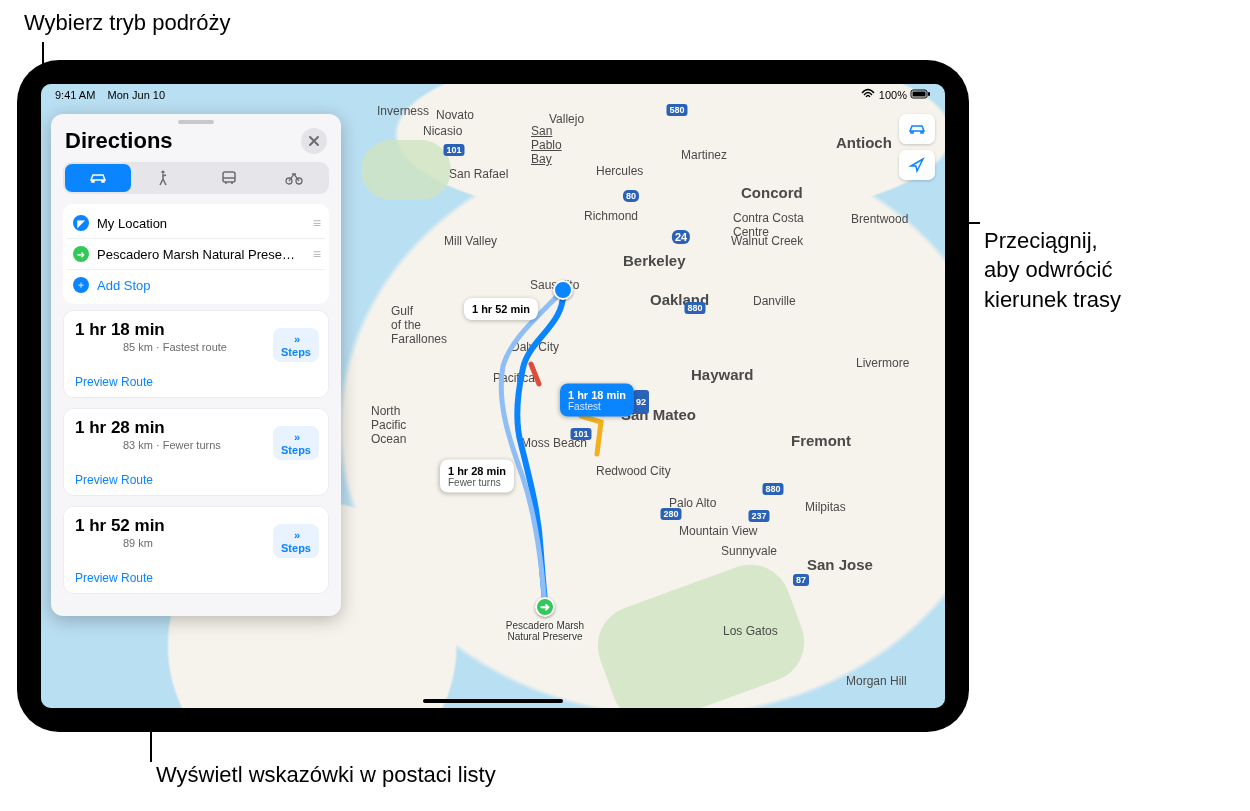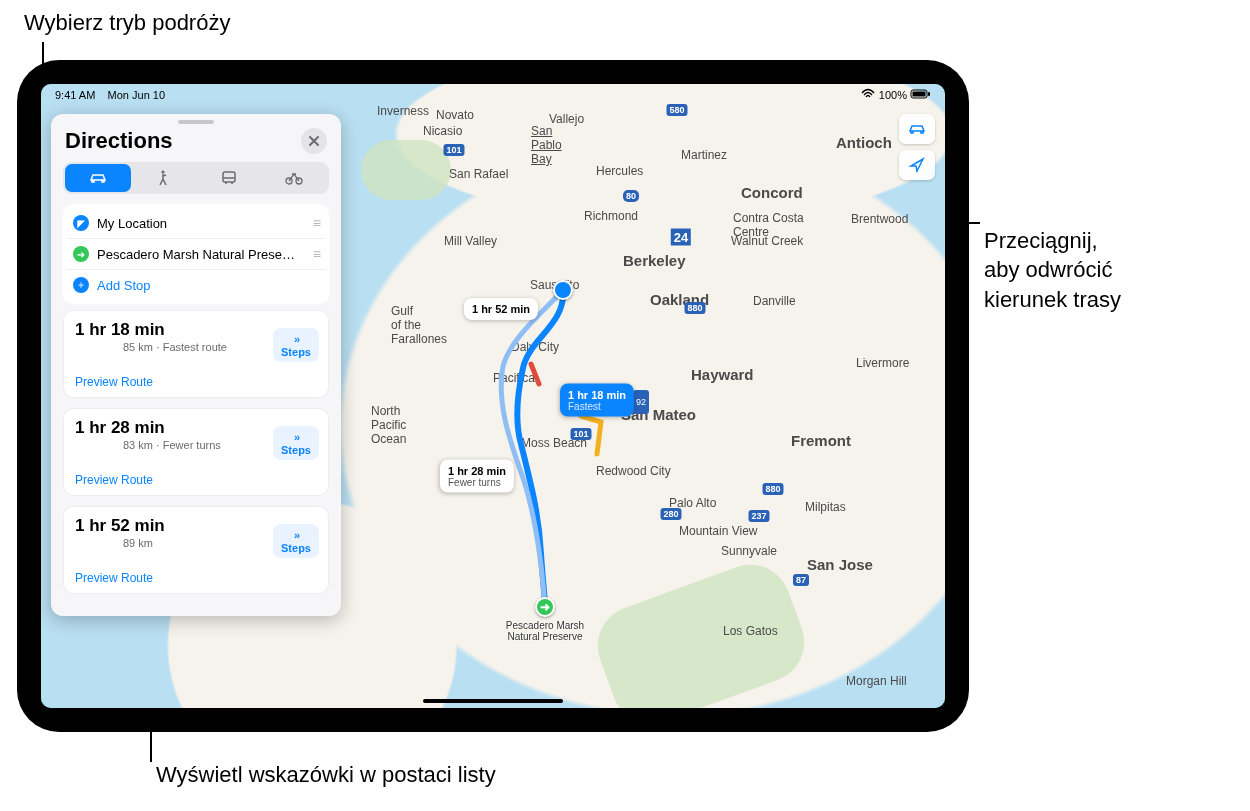--- a/index.html
+++ b/index.html
@@ -346,26 +346,26 @@
 Pacific
 Ocean</div>
         <div class="city" style="left: 350px; top: 220px; white-space: pre;">Gulf
 of the
 Farallones</div>
       </div>
 
     <div id="badge-layer">
         <div style="position: absolute; left: 636px; top: 26px; transform: translate(-50%, -50%); font-size: 9px; font-weight: 700; color: rgb(255, 255, 255); background: rgb(42, 98, 184); padding: 1px 3px; border-radius: 3px;">580</div>
         <div style="position: absolute; left: 590px; top: 112px; transform: translate(-50%, -50%); font-size: 9px; font-weight: 700; color: rgb(255, 255, 255); background: rgb(42, 98, 184); padding: 1px 3px; border-radius: 5px;">80</div>
-        <div style="position: absolute; left: 640px; top: 153px; transform: translate(-50%, -50%); font-size: 13px; font-weight: 700; color: rgb(255, 255, 255); background: rgb(42, 98, 184); padding: 1px 3px; border-radius: 0;">24</div>
+        <div style="position: absolute; left: 640px; top: 153px; transform: translate(-50%, -50%); font-size: 11px; font-weight: 700; color: rgb(255, 255, 255); background: rgb(42, 98, 184); padding: 1px 3px; border-radius: 6px;">24</div>
         <div style="position: absolute; left: 540px; top: 350px; transform: translate(-50%, -50%); font-size: 9px; font-weight: 700; color: rgb(255, 255, 255); background: rgb(42, 98, 184); padding: 1px 3px; border-radius: 3px;">101</div>
         <div style="position: absolute; left: 732px; top: 405px; transform: translate(-50%, -50%); font-size: 9px; font-weight: 700; color: rgb(255, 255, 255); background: rgb(42, 98, 184); padding: 1px 3px; border-radius: 3px;">880</div>
         <div style="position: absolute; left: 630px; top: 430px; transform: translate(-50%, -50%); font-size: 9px; font-weight: 700; color: rgb(255, 255, 255); background: rgb(42, 98, 184); padding: 1px 3px; border-radius: 3px;">280</div>
         <div style="position: absolute; left: 718px; top: 432px; transform: translate(-50%, -50%); font-size: 9px; font-weight: 700; color: rgb(255, 255, 255); background: rgb(42, 98, 184); padding: 1px 3px; border-radius: 3px;">237</div>
-        <div style="position: absolute; left: 600px; top: 318px; transform: translate(-50%, -50%); font-size: 9px; font-weight: 400; color: rgb(255, 255, 255); background: rgb(42, 98, 184); padding: 7px 3px; border-radius: 3px;">92</div>
+        <div style="position: absolute; left: 600px; top: 318px; transform: translate(-50%, -50%); font-size: 9px; font-weight: 700; color: rgb(255, 255, 255); background: rgb(42, 98, 184); padding: 7px 3px; border-radius: 3px;">92</div>
         <div style="position: absolute; left: 760px; top: 496px; transform: translate(-50%, -50%); font-size: 9px; font-weight: 700; color: rgb(255, 255, 255); background: rgb(42, 98, 184); padding: 1px 3px; border-radius: 3px;">87</div>
         <div style="position: absolute; left: 654px; top: 224px; transform: translate(-50%, -50%); font-size: 9px; font-weight: 700; color: rgb(255, 255, 255); background: rgb(42, 98, 184); padding: 1px 3px; border-radius: 3px;">880</div>
         <div style="position: absolute; left: 413px; top: 66px; transform: translate(-50%, -50%); font-size: 9px; font-weight: 700; color: rgb(255, 255, 255); background: rgb(42, 98, 184); padding: 1px 3px; border-radius: 3px;">101</div>
       </div>
 
     <div class="map-ctrls">
       <button>
         <svg width="18" height="14">
             <path d="M2 9h14l-2-5H4z M3 9v2h2v-2 M13 9v2h2v-2" fill="none" stroke="#0a84ff" stroke-width="1.5"></path>
           </svg>

